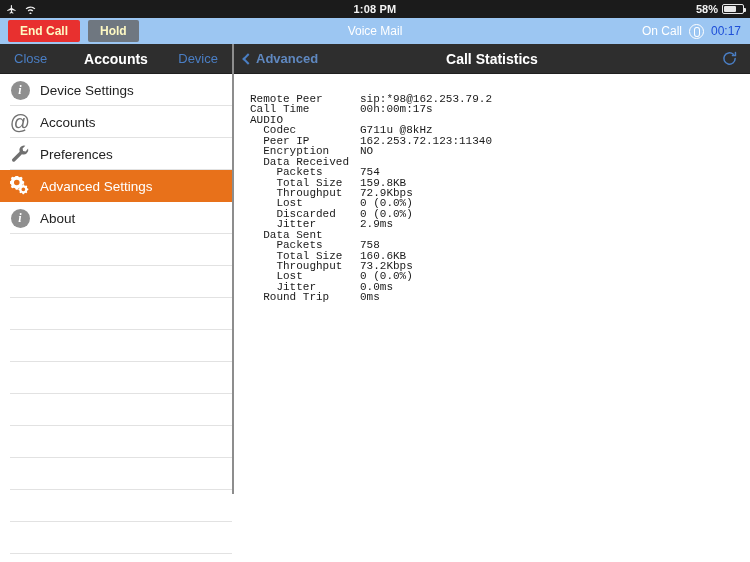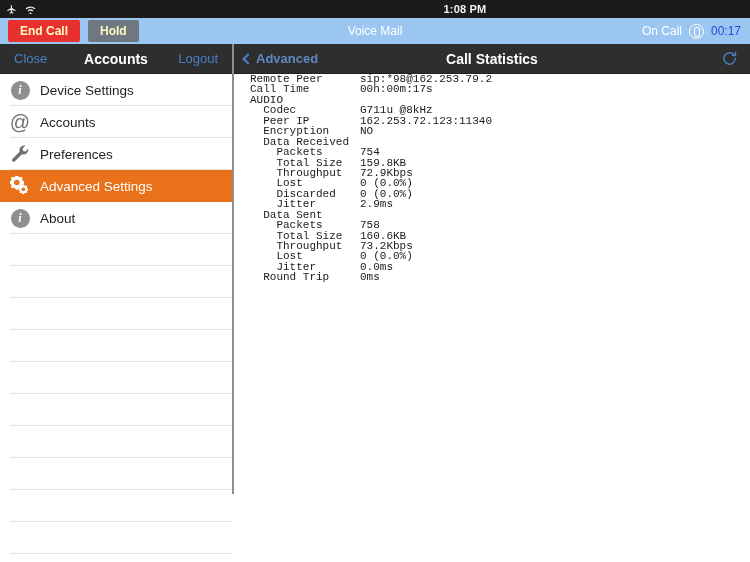--- a/index.html
+++ b/index.html
@@ -102,21 +102,21 @@
   .chev{
     width:8px; height:8px; border-left:2.4px solid #4a7ec4; border-bottom:2.4px solid #4a7ec4;
     transform:rotate(45deg); display:block; margin-top:0px;
   }
   .back-label{ font-size:13px; color:#5f88c0;font-weight:bold; }
   .nav-title-r{ position:absolute; left:0; right:0; text-align:center; font-size:14px; font-weight:bold; color:#ffffff; pointer-events:none;}
   .refresh{ margin-left:auto; padding-right:12px; z-index:2; display:flex; align-items:center; }
 
   
   .stats{
-    padding:0 0 0 16px;
+    padding:20px 0 0 16px;
     font-family:"Liberation Mono", "DejaVu Sans Mono", monospace;
     font-size:11px; line-height:10.45px; color:#1a1a1a;
     white-space:pre;
   }
   .stat-line{ display:block; height:10.45px; }
   .stat-key{ display:inline-block; width:110px; }
   .stat-val{ display:inline-block; }
 </style>
 </head>
 <body>
@@ -132,38 +132,44 @@
       </span>
       <span>
         <svg class="ic-svg" width="13" height="10" viewBox="0 0 24 18" fill="#f2f2f2">
           <path d="M12 15.4a1.9 1.9 0 1 0 0 3.8 1.9 1.9 0 0 0 0-3.8z"></path>
           <path d="M12 9.6c-2 0-3.8.8-5.1 2.1l1.7 1.7A4.8 4.8 0 0 1 12 12c1.3 0 2.5.5 3.4 1.4l1.7-1.7A7.2 7.2 0 0 0 12 9.6z"></path>
           <path d="M12 4.2c-3.5 0-6.7 1.4-9 3.7l1.7 1.7A10.4 10.4 0 0 1 12 6.6c2.9 0 5.5 1.2 7.3 3l1.7-1.7a12.7 12.7 0 0 0-9-3.7z"></path>
         </svg>
       </span>
     </div>
     <div class="sb-center">1:08 PM</div>
+    <div class="sb-right">
+      <span class="sb-pct">58%</span>
+      <span class="batt">
+          <i></i>
+        </span>
+    </div>
   </div>
 
   <div class="callbar">
     <button class="cb-btn cb-end">End Call</button>
     <button class="cb-btn cb-hold">Hold</button>
     <div class="cb-title">Voice Mail</div>
     <div class="cb-right">
       <span class="cb-oncall">On Call</span>
       <span class="phone-ic"></span>
       <span class="cb-timer">00:17</span>
     </div>
   </div>
 
   <div class="pane-left">
     <div class="navbar-left">
       <span class="nav-link">Close</span>
       <span class="nav-title-l">Accounts</span>
-      <span class="nav-link nav-right">Logout</span>
+      <span class="nav-link nav-right">Device</span>
     </div>
     <div class="rows" id="sidebar-rows">
         <div class="row">
           <span class="row-icon">
             <span class="ic-info">i</span>
           </span>
           <span class="row-label">Device Settings</span>
         </div>
         <div class="row">
           <span class="row-icon">

